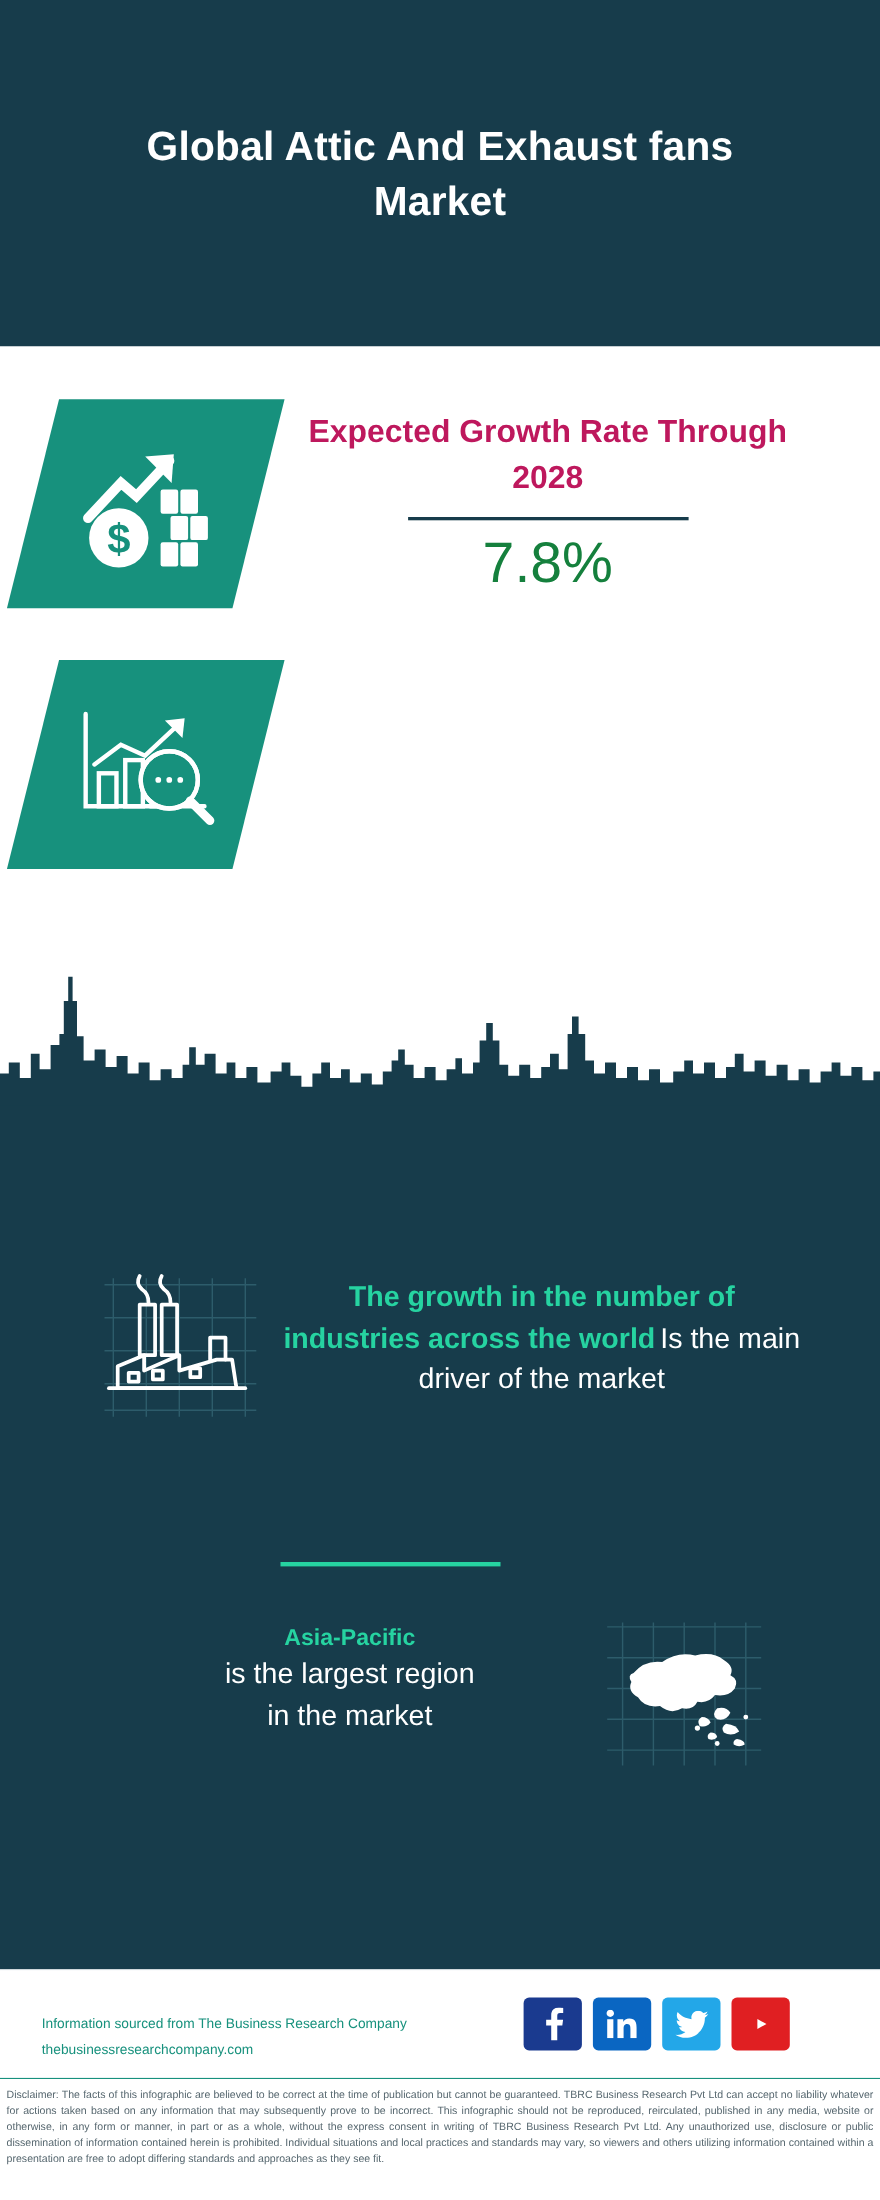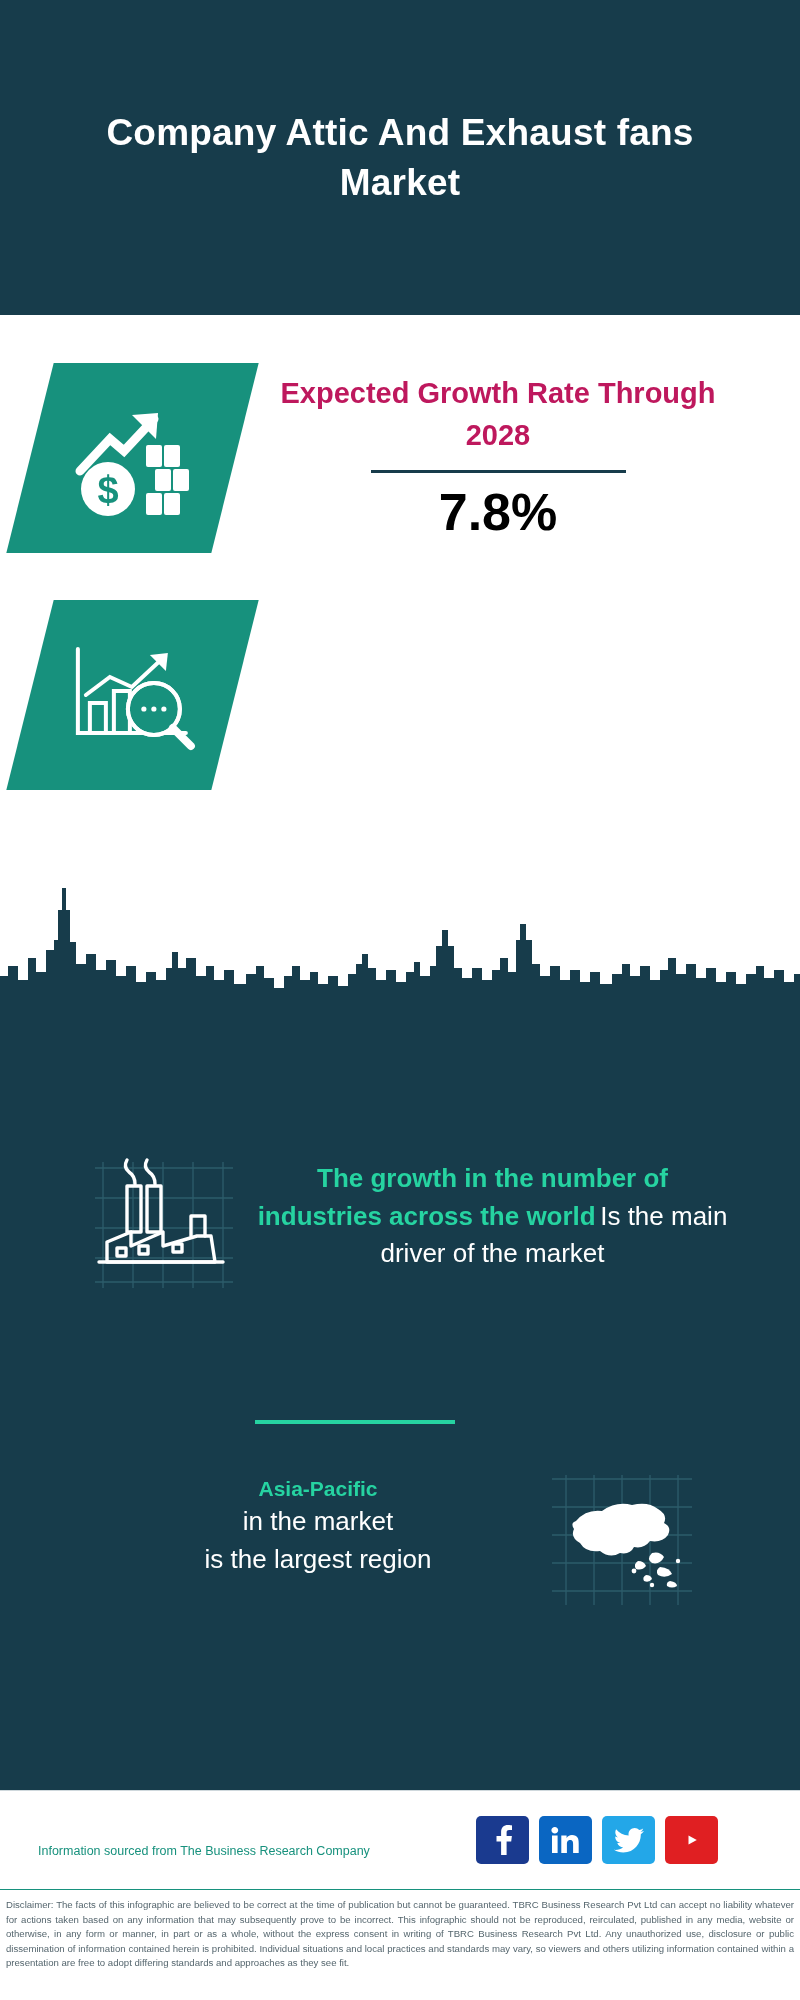--- a/index.html
+++ b/index.html
@@ -81,23 +81,23 @@
     font-weight: bold;
     line-height: 1.45;
   }
   .stat-rule {
     width: 255px;
     height: 3px;
     background: #173c4b;
     margin: 14px auto 8px auto;
   }
   .stat-value {
-    color: #000000;
+    color: #15803d;
     font-size: 52px;
-    font-weight: bold;
+    font-weight: normal;
     line-height: 1.2;
   }
 
   
   #growth-block {
     left: 30px;
     top: 48px;
     width: 740px;
   }
   #growth-block .stat-text { width: 470px; margin-left: 28px; }
@@ -250,21 +250,21 @@
     line-height: 1.52;
     text-align: justify;
   }
 </style>
 </head>
 <body>
 
 <div class="page">
 
   <div class="header">
-    <div class="header-title">Company Attic And Exhaust fans Market</div>
+    <div class="header-title">Global Attic And Exhaust fans Market</div>
   </div>
 
   <div class="white-section">
 
     <div class="stat-block" id="growth-block">
       <div class="para-icon">
         <div class="icon-inner">
           <svg width="150" height="130" viewBox="0 0 150 130" xmlns="http://www.w3.org/2000/svg">
 
             <path d="M22 78 L52 46 L66 58 L96 26" stroke="#ffffff" stroke-width="9" fill="none" stroke-linecap="round"></path>
@@ -350,22 +350,22 @@
         <span class="hl-green">The growth in the number of industries across the world</span>
         <span class="sub-white">Is the main driver of the market</span>
       </div>
     </div>
 
     <div class="divider-green"></div>
 
     <div class="region-block">
       <div class="region-text">
         <div class="region-name">Asia-Pacific</div>
+        <div class="sub-white">is the largest region</div>
         <div class="sub-white">in the market</div>
-        <div class="sub-white">is the largest region</div>
       </div>
       <div class="region-icon">
         <svg width="160" height="150" viewBox="0 0 160 150" xmlns="http://www.w3.org/2000/svg">
           <g stroke="#2d5c6b" stroke-width="1.3" fill="none">
             <path d="M10 14 H150 M10 42 H150 M10 70 H150 M10 98 H150 M10 126 H150"></path>
             <path d="M24 10 V140 M52 10 V140 M80 10 V140 M108 10 V140 M136 10 V140"></path>
           </g>
           <g fill="#ffffff">
             <path d="M34 56 q10 -12 26 -10 q14 -10 30 -6 q16 -4 26 4 q10 6 6 14 q8 4 4 12 q-6 8 -18 6 q-6 8 -16 6 q-4 8 -14 6 q-10 6 -20 -2 q-14 2 -20 -8 q-10 -6 -6 -14 q-4 -6 2 -8 Z"></path>
             <path d="M110 88 q8 -2 12 4 q-4 8 -12 6 q-6 -4 0 -10 Z"></path>
@@ -378,20 +378,21 @@
             <circle cx="136" cy="96" r="2.2"></circle>
           </g>
         </svg>
       </div>
     </div>
   </div>
 
   <div class="footer">
     <div class="footer-source">
       <div>Information sourced from The Business Research Company</div>
+      <div>thebusinessresearchcompany.com</div>
     </div>
     <div class="social">
       <div class="social-btn fb">
         <svg width="22" height="30" viewBox="0 0 22 30" xmlns="http://www.w3.org/2000/svg">
           <path fill="#ffffff" d="M14.6 30V16.4h4.6l0.7-5.3h-5.3V7.7c0-1.5 0.4-2.6 2.6-2.6h2.8V0.4C19.5 0.3 17.8 0 15.9 0c-4 0-6.8 2.5-6.8 7.1v4H4.5v5.3h4.6V30H14.6z"></path>
         </svg>
       </div>
       <div class="social-btn li">
         <svg width="30" height="26" viewBox="0 0 30 26" xmlns="http://www.w3.org/2000/svg">
           <path fill="#ffffff" d="M1 8.6h5.6V26H1V8.6zM3.8 0C5.7 0 7.2 1.5 7.2 3.3S5.7 6.6 3.8 6.6 0.4 5.1 0.4 3.3 1.9 0 3.8 0zM10.2 8.6h5.4v2.4h0.1c0.8-1.4 2.6-2.9 5.3-2.9 5.7 0 6.7 3.6 6.7 8.3V26h-5.6v-8.5c0-2 0-4.6-2.9-4.6-2.9 0-3.3 2.2-3.3 4.5V26h-5.6V8.6z"></path>

